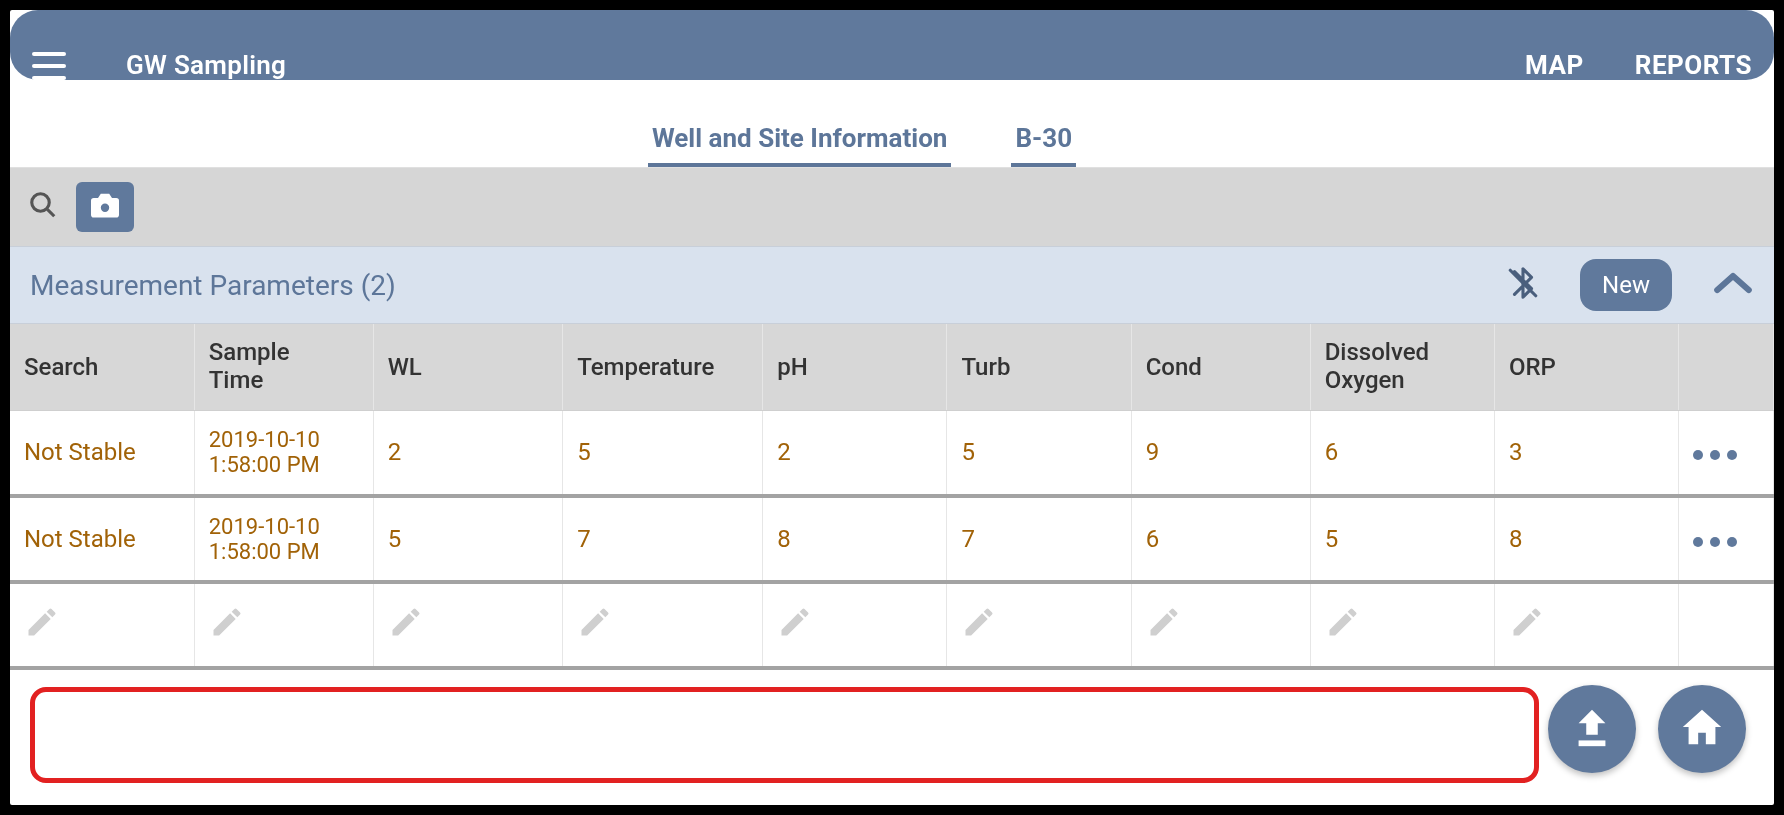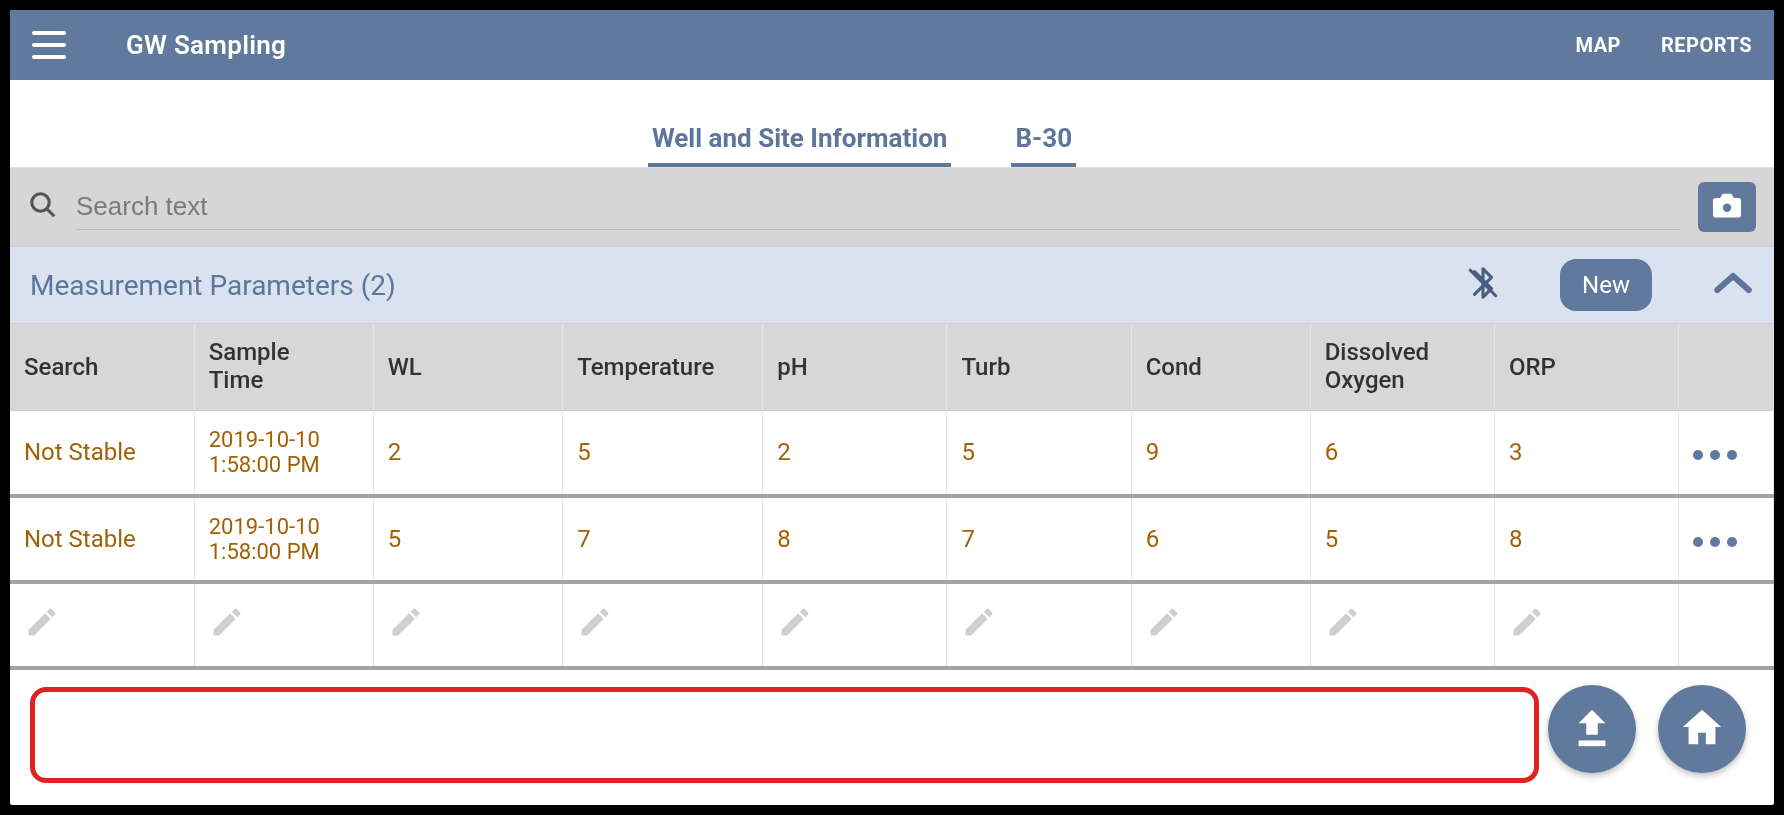--- a/index.html
+++ b/index.html
@@ -1,41 +1,41 @@
 <!DOCTYPE html>
 <html><head>
 <meta charset="utf-8">
 <style>
   * { box-sizing: border-box; margin: 0; padding: 0; }
   html, body { width: 1784px; height: 815px; font-family: -apple-system, BlinkMacSystemFont, "Segoe UI", Roboto, Arial, sans-serif; background:#000; }
   .frame { position:relative; width:1784px; height:815px; background:#000; padding:10px; }
   .app { position:relative; width:100%; height:100%; background:#fff; overflow:hidden; border-radius:2px; }
 
   
-  .appbar { display:flex; align-items:center; height:70px; background:#60799c; color:#fff; padding:0 22px; }
+  .appbar { display:flex; align-items:flex-end; height:70px; background:#60799c; color:#fff; padding:0 22px;border-radius:28px; }
   .hamburger { width:34px; height:28px; display:flex; flex-direction:column; justify-content:space-between; cursor:pointer; }
   .hamburger span { display:block; height:4px; background:#fff; border-radius:2px; }
   .app-title { font-size:26px; font-weight:600; margin-left:60px; letter-spacing:0.3px; }
   .spacer { flex:1; }
-  .nav-link { font-size:20px; font-weight:700; letter-spacing:0.5px; margin-left:40px; cursor:pointer; color:#fff; }
+  .nav-link { font-size:26px; font-weight:700; letter-spacing:0.5px; margin-left:51px; cursor:pointer; color:#fff; }
 
   
   .tabs { display:flex; align-items:flex-end; height:88px; padding:0 30px; border-bottom:1px solid #e0e0e0;justify-content:center; }
   .tab { font-size:26px; font-weight:700; color:#5d7699; padding:12px 4px 10px 4px; border-bottom:4px solid #5d7699; cursor:pointer; margin-right:60px; }
   .tab.secondary { }
 
   
   .searchbar { display:flex; align-items:center; height:78px; background:#d6d6d6; padding:0 18px; }
   .search-icon { color:#555; }
   .search-input { flex:1; height:46px; margin-left:18px; border:none; background:transparent; font-size:26px; color:#555; outline:none; border-bottom:1px solid #bbb; }
   .search-input::placeholder { color:#7a7a7a; }
   .camera-btn { width:58px; height:50px; background:#60799c; border-radius:6px; display:flex; align-items:center; justify-content:center; margin-left:18px; cursor:pointer; }
 
   
-  .section-hdr { display:flex; align-items:center; height:78px; background:#d9e2ee; padding:0 20px; border-top:1px solid #c8cfd9; border-bottom:1px solid #c8cfd9;gap:20px; }
+  .section-hdr { display:flex; align-items:center; height:78px; background:#d9e2ee; padding:0 20px; border-top:1px solid #c8cfd9; border-bottom:1px solid #c8cfd9; }
   .section-title { font-size:28px; color:#5d7699; flex:1; }
   .bt-icon { color:#60799c; margin-right:40px; cursor:pointer; }
   .new-btn { background:#60799c; color:#fff; font-size:24px; font-weight:400; padding:12px 22px; border-radius:16px; margin-right:40px; cursor:pointer; }
   .chevron { color:#5d7699; cursor:pointer; }
 
   
   .tbl { width:100%; border-collapse:collapse; table-layout:fixed; }
   .tbl th, .tbl td { text-align:left; padding:10px 14px; font-size:24px; border-right:1px solid #e6e6e6; vertical-align:middle; }
   .tbl thead th { background:#d7d7d7; color:#333; font-weight:500; height:86px; border-bottom:1px solid #cfcfcf; }
   .tbl thead th.two-line { line-height:1.15; }
@@ -90,21 +90,20 @@
       <div class="tab secondary">B-30</div>
     </div>
 
     <div class="searchbar">
       <span class="search-icon">
         <svg width="30" height="30" viewBox="0 0 24 24" fill="none" stroke="#555" stroke-width="2.5">
             <circle cx="10" cy="10" r="7"></circle>
             <line x1="21" y1="21" x2="15.5" y2="15.5"></line>
           </svg>
       </span>
-      <input class="search-input" type="text" placeholder="Search text" style="">
       <div class="camera-btn">
         <span>
           <svg width="34" height="28" viewBox="0 0 24 20" fill="#fff">
               <path d="M4 5h3l2-3h6l2 3h3a2 2 0 0 1 2 2v10a2 2 0 0 1-2 2H4a2 2 0 0 1-2-2V7a2 2 0 0 1 2-2z"></path>
               <circle cx="12" cy="12" r="4" fill="#60799c"></circle>
               <circle cx="12" cy="12" r="4" fill="none" stroke="#fff" stroke-width="2"></circle>
             </svg>
         </span>
       </div>
     </div>

